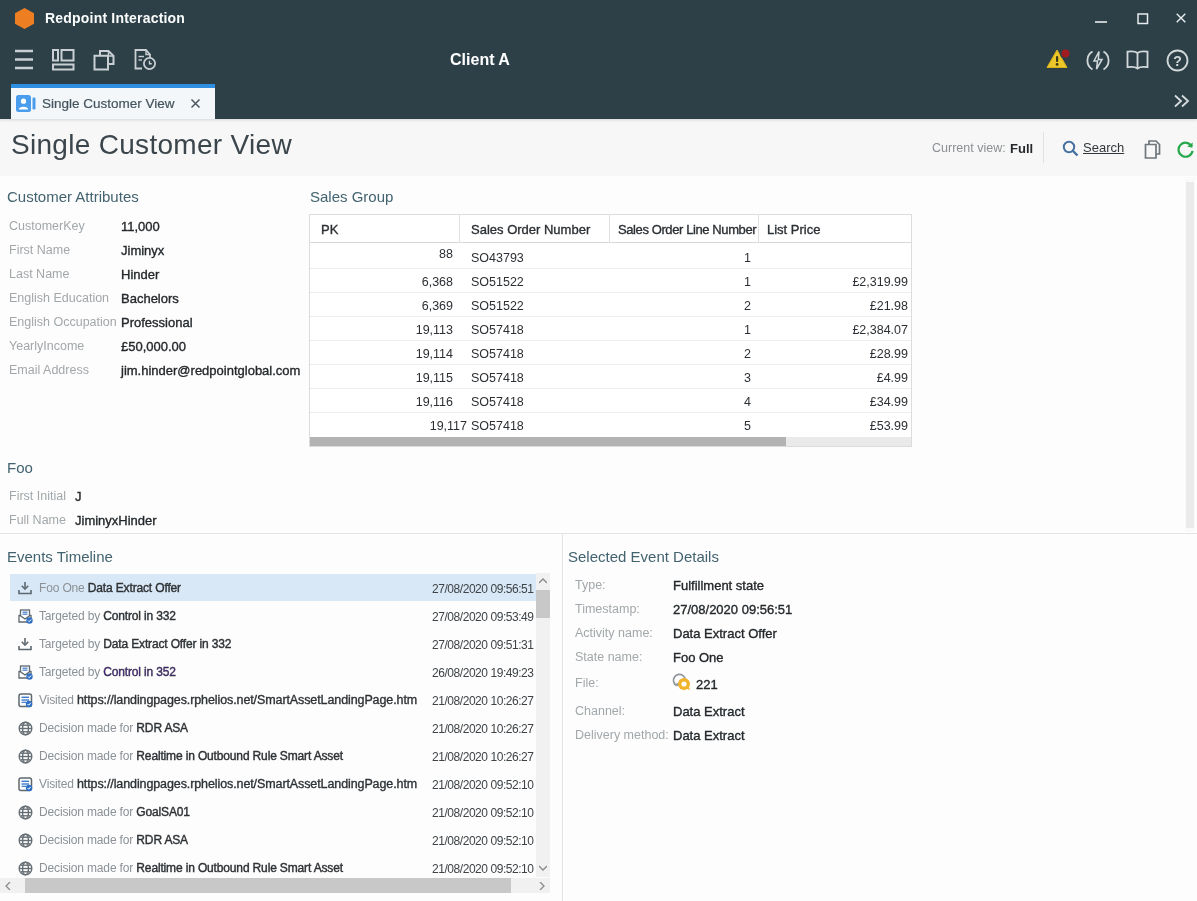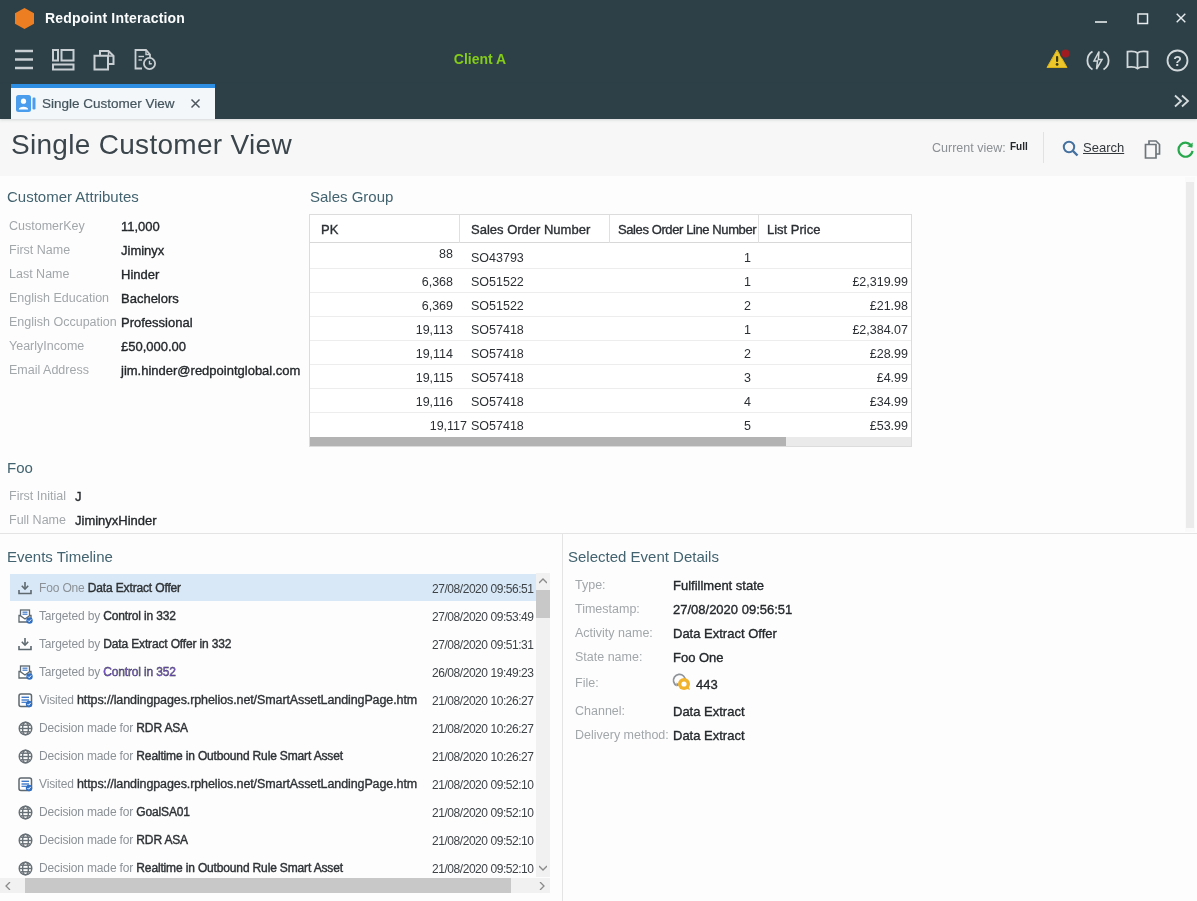--- a/index.html
+++ b/index.html
@@ -4,21 +4,21 @@
 <style>
   * { margin:0; padding:0; box-sizing:border-box; }
   html,body { width:1197px; height:901px; overflow:hidden; }
   body { font-family:"Liberation Sans", sans-serif; background:#fdfdfd; position:relative; }
   .abs { position:absolute; }
   
   #titlebar { left:0; top:0; width:1197px; height:37px; background:#2d4048; }
   #toolbar  { left:0; top:37px; width:1197px; height:47px; background:#2d4048; }
   #tabstrip { left:0; top:84px; width:1197px; height:35px; background:#2d4048; box-shadow:0 1px 3px rgba(45,64,72,0.18); z-index:5; }
   #apptitle { left:45px; top:10px; color:#fbfcfc; font-size:14px; font-weight:bold; letter-spacing:.2px; }
-  #clienta  { left:0; top:14px; width:960px; text-align:center; color:#84cc16; font-size:14px; font-weight:bold; }
+  #clienta  { left:0; top:14px; width:960px; text-align:center; color:#ffffff; font-size:16px; font-weight:bold; }
   #tab1 { left:11px; top:0; width:204px; height:35px; background:#f3f7fa; border-top:4px solid #2e8fe2; }
   #tabtitle { left:31px; top:8px; font-size:13.5px; color:#44545d; -webkit-text-stroke:0.2px #44545d;}
   
   #header { left:0; top:119px; width:1197px; height:57px; background:#f7f7f7; }
   #h1 { left:11px; top:10px; font-size:28px; color:#3b454c; letter-spacing:.3px; }
   #hsep { left:1043px; top:13px; width:1px; height:31px; background:#e2e2e2; }
   #searchtxt { left:1083px; top:21px; font-size:13px; color:#33383c; font-weight:500;text-decoration:underline; }
   
   .sechead { font-size:15px; color:#42636f; }
   .lbl { color:#a2a7aa; font-size:12.5px; white-space:nowrap; }
@@ -114,21 +114,21 @@
   </div>
   <svg class="abs" style="right:7px;top:10px" width="17" height="14" fill="none" stroke="#d7dcde" stroke-width="1.8">
       <path d="M2 1.5 L8 7 L2 12.5"></path>
       <path d="M9 1.5 L15 7 L9 12.5"></path>
     </svg>
 </div>
 
 <div class="abs" id="header">
   <div class="abs" id="h1">Single Customer View</div>
   <div class="abs" style="left:932px;top:22px;font-size:12.5px;color:#8b9094;">Current view:</div>
-  <div class="abs" style="left:1010px;top:22px;font-size:10px;color:#26292c;font-weight:bold;">Full</div>
+  <div class="abs" style="left:1010px;top:22px;font-size:13px;color:#26292c;font-weight:bold;">Full</div>
   <div class="abs" id="hsep"></div>
   <svg class="abs" style="left:1062px;top:21px" width="17" height="17" fill="none" stroke="#44719f" stroke-width="2">
       <circle cx="7" cy="7" r="5.2"></circle>
       <line x1="11" y1="11" x2="15.5" y2="15.5" stroke-width="2.4"></line>
     </svg>
   <div class="abs" id="searchtxt">Search</div>
   <svg class="abs" style="left:1144px;top:21px" width="17" height="19" fill="none" stroke="#6e767b" stroke-width="1.7">
       <path d="M5 4 L5 1 L12 1 L15.5 4.5 L15.5 14 L12 14"></path>
       <path d="M12 4.5 L12 18 L1.5 18 L1.5 4.5 Z"></path>
     </svg>
@@ -255,21 +255,21 @@
 <div class="abs" style="left:432px;top:65px;font-size:12px;letter-spacing:-0.45px;color:#3e4347;white-space:nowrap;">27/08/2020 09:51:31</div>
 <div class="abs" style="left:10px;top:85px;width:526px;height:27px;"></div>
 <svg class="abs" style="left:18px;top:92px" width="15" height="15">
       <rect x="2.5" y="1" width="9" height="9" fill="#fff" stroke="#5d686f" stroke-width="1.3"></rect>
       <line x1="4.5" y1="3.2" x2="9.5" y2="3.2" stroke="#3e78c9" stroke-width="1.2"></line>
       <line x1="4.5" y1="5.2" x2="9.5" y2="5.2" stroke="#3e78c9" stroke-width="1.2"></line>
       <path d="M1 6.5 L1 13 L13 13 L13 6.5 L12 6.5 L7 10 L2 6.5 Z" fill="#fff" stroke="#5d686f" stroke-width="1.3"></path>
       <circle cx="11.5" cy="11.5" r="3.2" fill="#2f6fc4"></circle>
       <path d="M10 11.5 L11.2 12.7 L13.2 10.4" fill="none" stroke="#fff" stroke-width="1"></path>
     </svg>
-<div class="abs" style="left:39px;top:92px;font-size:12px;letter-spacing:-0.15px;color:#8b9196;white-space:nowrap;">Targeted by <span style="color:#8b5cf6;-webkit-text-stroke:0.4px #2e3235;">Control in 352</span></div>
+<div class="abs" style="left:39px;top:92px;font-size:12px;letter-spacing:-0.15px;color:#8b9196;white-space:nowrap;">Targeted by <span style="color:#4c1d95;-webkit-text-stroke:0.4px #2e3235;">Control in 352</span></div>
 <div class="abs" style="left:432px;top:93px;font-size:12px;letter-spacing:-0.45px;color:#3e4347;white-space:nowrap;">26/08/2020 19:49:23</div>
 <div class="abs" style="left:10px;top:113px;width:526px;height:27px;"></div>
 <svg class="abs" style="left:18px;top:120px" width="15" height="15">
       <rect x="1" y="1" width="12.5" height="12.5" rx="2" fill="none" stroke="#5d686f" stroke-width="1.5"></rect>
       <line x1="3.5" y1="4.3" x2="11" y2="4.3" stroke="#3e78c9" stroke-width="1.4"></line>
       <line x1="3.5" y1="7" x2="11" y2="7" stroke="#3e78c9" stroke-width="1.4"></line>
       <line x1="3.5" y1="9.3" x2="8" y2="9.3" stroke="#3e78c9" stroke-width="1.2"></line>
       <circle cx="11" cy="11" r="3.2" fill="#2f6fc4"></circle>
       <path d="M9.5 11 L10.7 12.2 L12.7 9.9" fill="none" stroke="#fff" stroke-width="1"></path>
     </svg>
@@ -369,18 +369,18 @@
   <div class="abs lbl" style="left:0;top:72px;">State name:</div>
     <div class="abs val" style="left:98px;top:72px;">Foo One</div>
   <div class="abs lbl" style="left:0;top:98px;">File:</div>
   <svg class="abs" style="left:97px;top:94px" width="20" height="19">
       <path d="M4.5 13.5 C1.5 12 0.5 8 2.5 5 C4.5 2 9 1.5 11.5 4 C12.6 5.1 13.2 6.5 13.2 8" fill="none" stroke="#8e9499" stroke-width="1.7"></path>
       <path d="M4.5 10.5 L4.5 14.5 L8 13" fill="#8e9499"></path>
       <circle cx="12" cy="12" r="6" fill="#f2b32c"></circle>
       <circle cx="12" cy="12" r="2.6" fill="#fff"></circle>
       <path d="M14 16.5 L18 18 L16.5 14 Z" fill="#f2b32c"></path>
     </svg>
-  <div class="abs val" style="left:121px;top:99px;">443</div>
+  <div class="abs val" style="left:121px;top:99px;">221</div>
   <div class="abs lbl" style="left:0;top:126px;">Channel:</div>
     <div class="abs val" style="left:98px;top:126px;">Data Extract</div>
   <div class="abs lbl" style="left:0;top:150px;">Delivery method:</div>
     <div class="abs val" style="left:98px;top:150px;">Data Extract</div>
 </div>
 
 </body></html>

